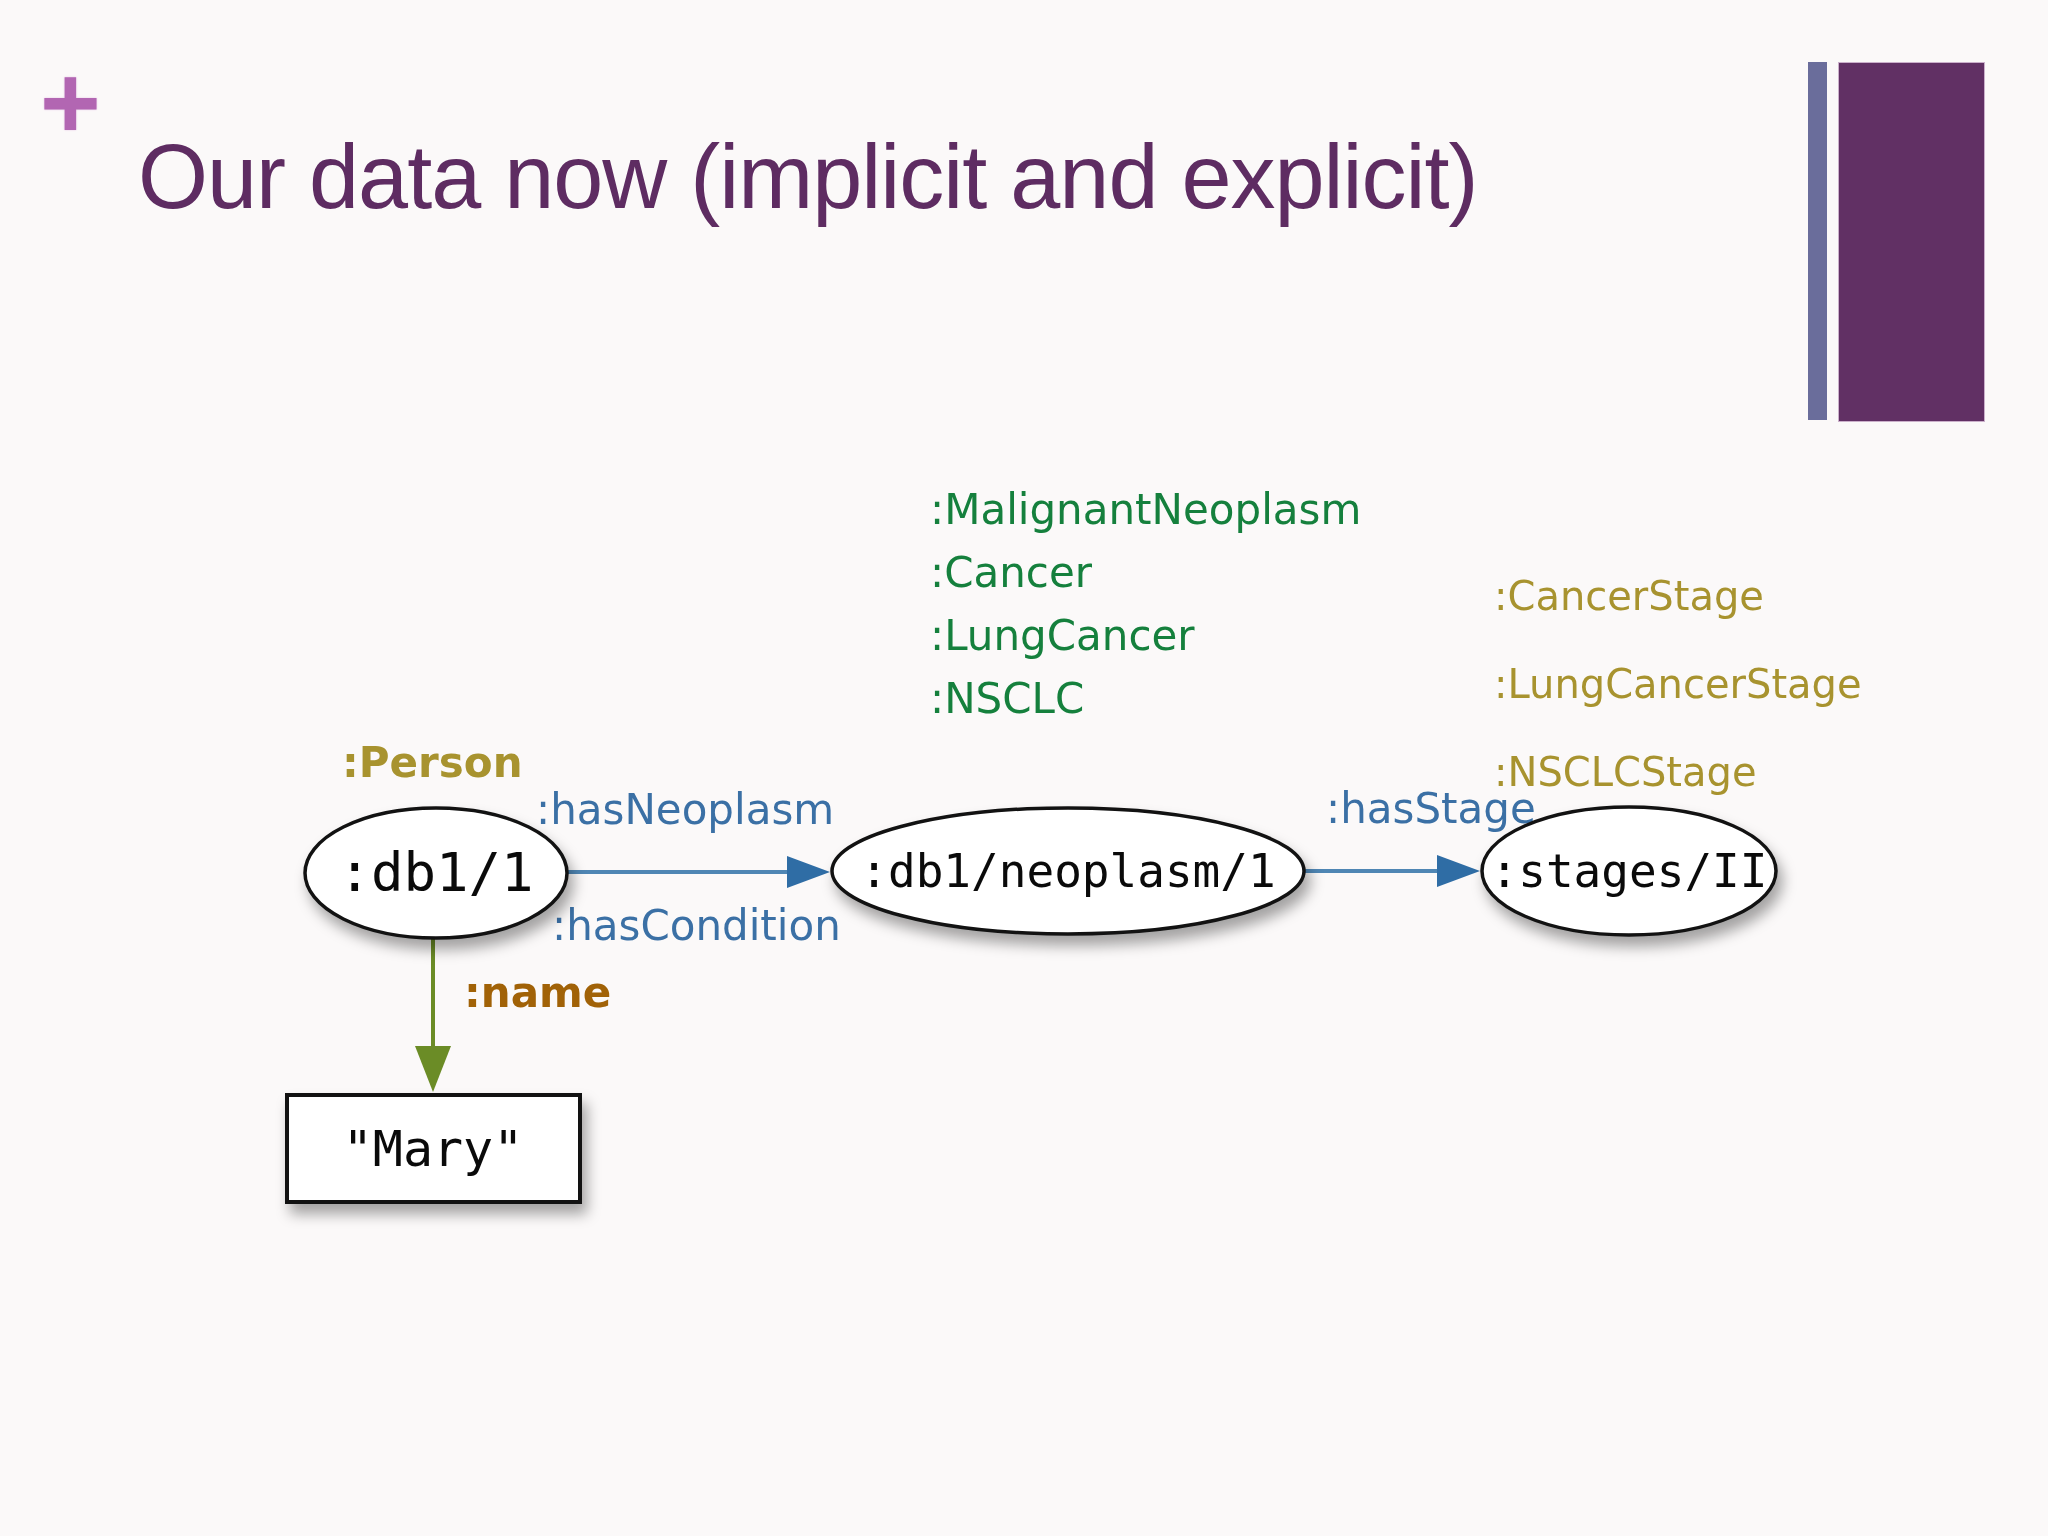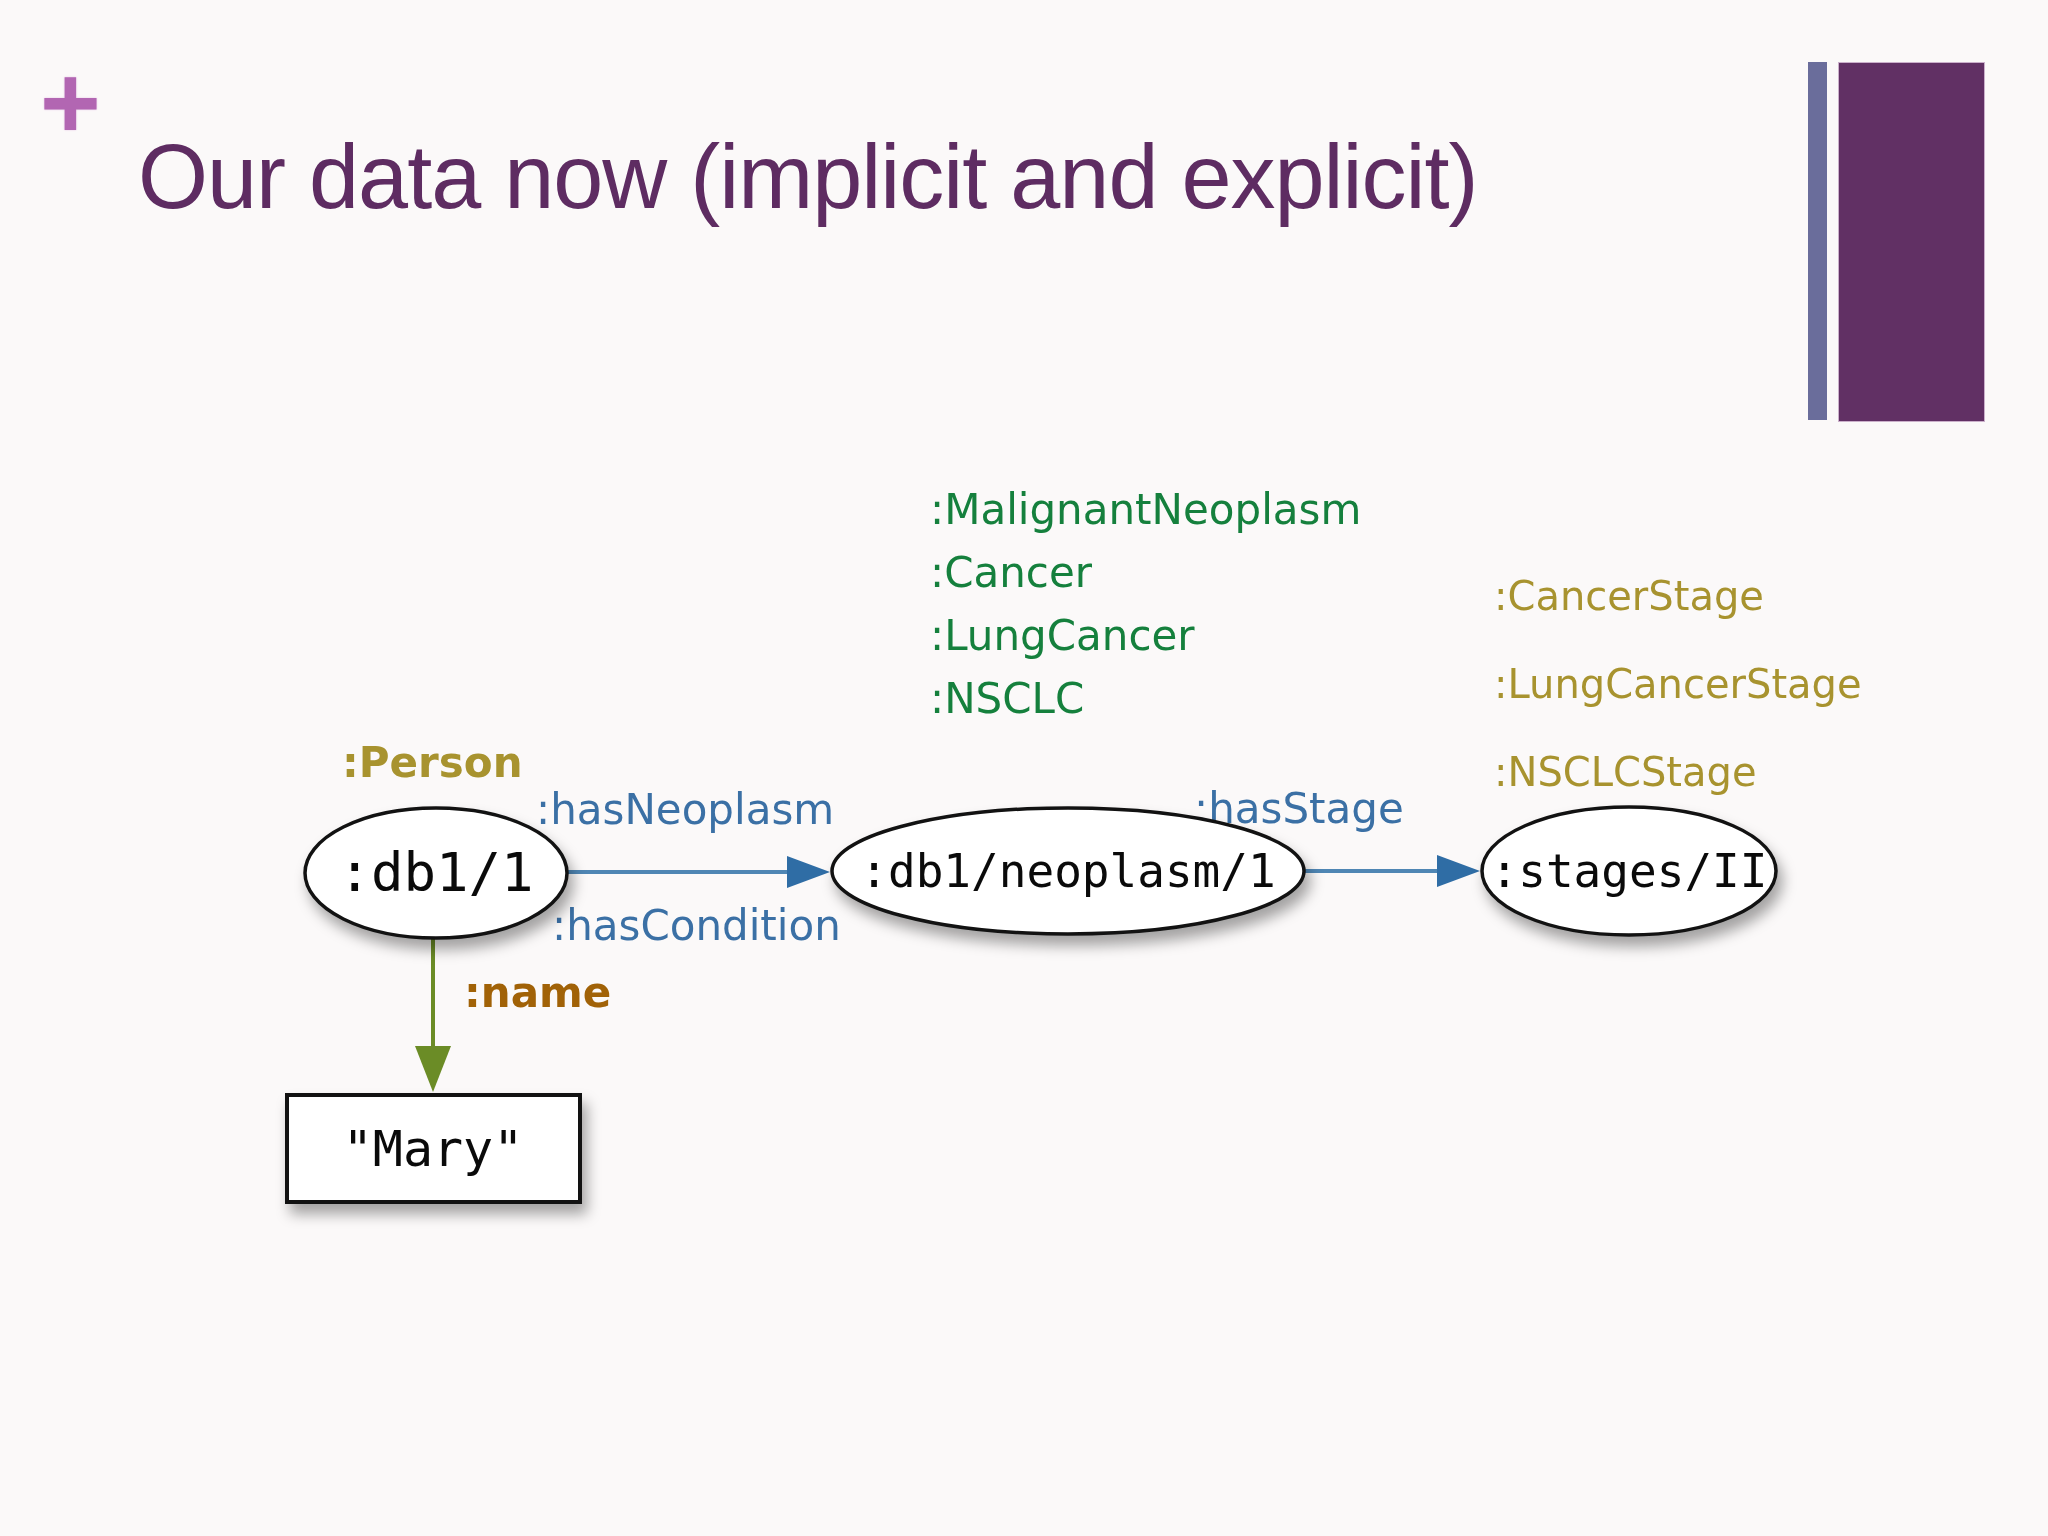--- a/index.html
+++ b/index.html
@@ -39,21 +39,21 @@
   .green{color:#a16207;font-weight:bold;}
   .lbl-list{position:absolute;font-family:"DejaVu Sans", sans-serif;}
   .lbl-list .list-line{white-space:nowrap;}
   .neoplasm-list{left:930px;top:478px;font-size:42px;}
   .neoplasm-list .list-line{height:63px;line-height:63px;color:#15803d;}
   .stage-list{left:1494px;top:552px;font-size:40px;}
   .stage-list .list-line{height:88px;line-height:88px;color:#a8932f;}
   .person-label{left:342px;top:740px;font-weight:bold;}
   .hasneoplasm-label{left:536px;top:787px;}
   .hascondition-label{left:552px;top:903px;}
-  .hasstage-label{left:1194px;top:786px;}
+  .hasstage-label{left:1326px;top:786px;}
   .name-label{left:464px;top:970px;}
   svg.diagram{position:absolute;left:0;top:0;}
   .node-shape{filter:drop-shadow(5px 10px 7px rgba(0,0,0,0.35));}
   .node-text{
     font-family:"DejaVu Sans Mono", monospace;
     fill:#0a0a0a;text-anchor:middle;
   }
 </style>
 </head>
 <body>

